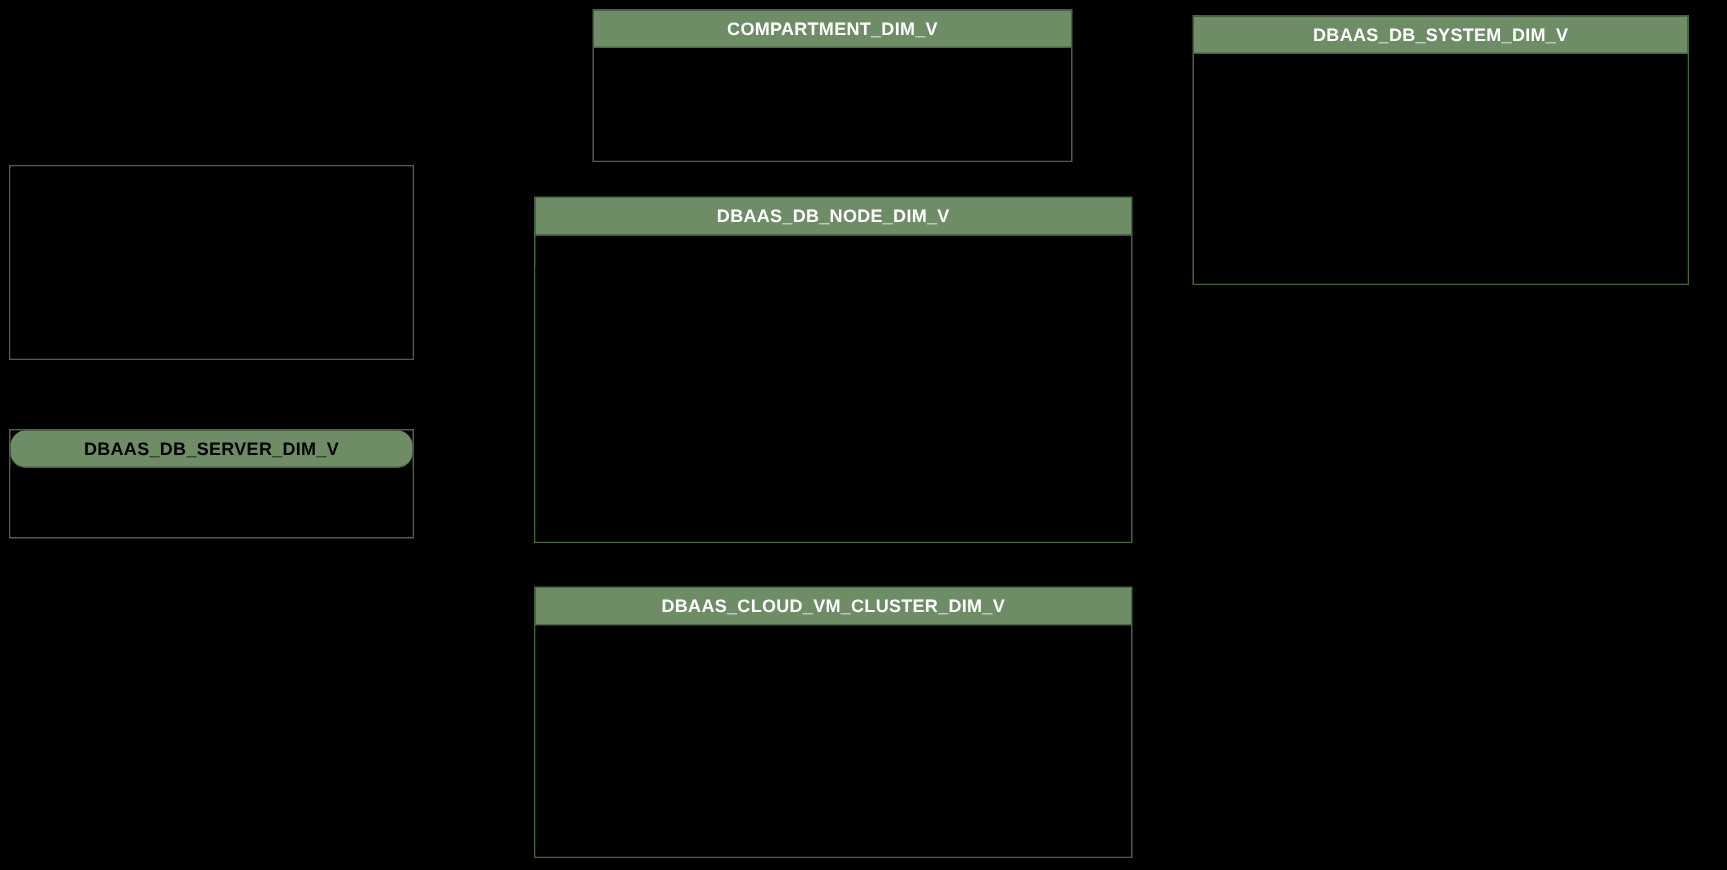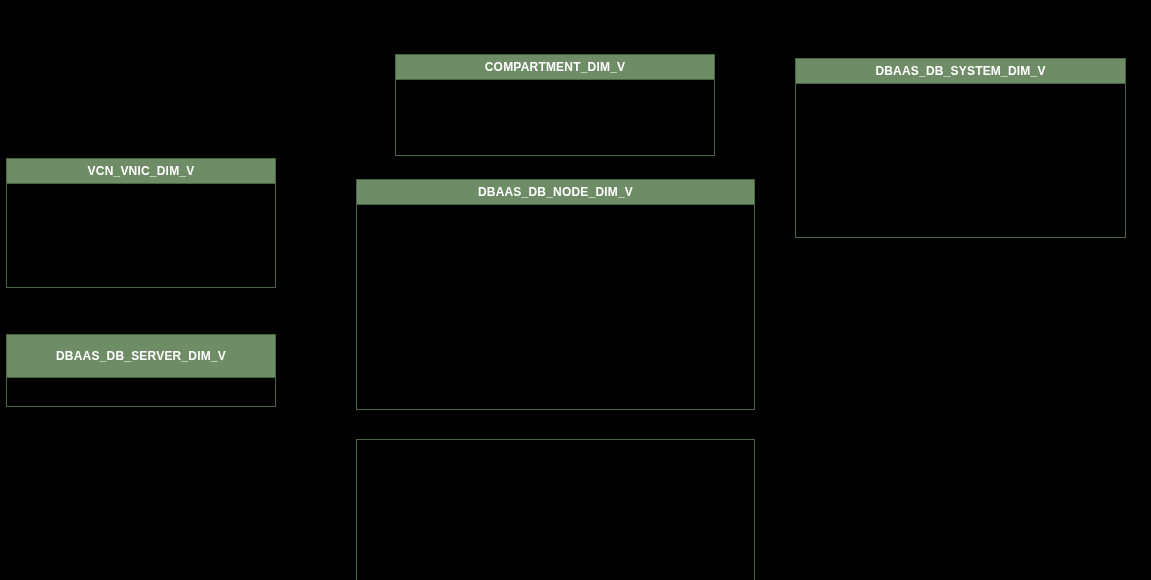--- a/index.html
+++ b/index.html
@@ -16,21 +16,20 @@
     overflow: hidden;
     font-family: "Liberation Sans", sans-serif;
   }
   .entity {
     position: absolute;
     box-sizing: border-box;
     border: 1px solid #4a6340;
     background: #000000;
     display: flex;
     flex-direction: column;
-    margin-top: 48px;
   }
   .entity-header {
     box-sizing: border-box;
     width: 100%;
     background: #6e8c66;
     color: #ffffff;
     font-size: 12px;
     font-weight: bold;
     text-align: center;
     letter-spacing: 0.2px;
@@ -50,35 +49,35 @@
     overflow: hidden;
     padding: 2px 4px;
     box-sizing: border-box;
   }
 </style>
 </head>
 <body>
 
 <div id="canvas" style="background: rgb(0, 0, 0);">
     <div class="entity" style="left: 6px; top: 110px; width: 270px; height: 130px; border-color: rgb(74, 99, 64);">
-      <div class="entity-header" style="height: 25px; background: rgb(110, 140, 102); color: rgb(255, 255, 255); border-bottom-color: rgb(74, 99, 64);">VCN_VNIC_DIM_V</div>
       <div class="entity-body"></div>
     </div>
     <div class="entity" style="left: 6px; top: 286px; width: 270px; height: 73px; border-color: rgb(74, 99, 64);">
-      <div class="entity-header" style="height: 43px; background: rgb(110, 140, 102); color: #ffffff; border-bottom-color: rgb(74, 99, 64);">DBAAS_DB_SERVER_DIM_V</div>
+      <div class="entity-header" style="height: 25px; background: rgb(110, 140, 102); color: #000000; border-bottom-color: rgb(74, 99, 64); border-radius: 10px;">DBAAS_DB_SERVER_DIM_V</div>
       <div class="entity-body"></div>
     </div>
     <div class="entity" style="left: 395px; top: 6px; width: 320px; height: 102px; border-color: rgb(74, 99, 64);">
       <div class="entity-header" style="height: 25px; background: rgb(110, 140, 102); color: rgb(255, 255, 255); border-bottom-color: rgb(74, 99, 64);">COMPARTMENT_DIM_V</div>
       <div class="entity-body"></div>
     </div>
     <div class="entity" style="left: 356px; top: 131px; width: 399px; height: 231px; border-color: rgb(74, 99, 64); gap: 20px;">
       <div class="entity-header" style="height: 25px; background: rgb(110, 140, 102); color: rgb(255, 255, 255); border-bottom-color: rgb(74, 99, 64);">DBAAS_DB_NODE_DIM_V</div>
       <div class="entity-body"></div>
     </div>
     <div class="entity" style="left: 356px; top: 391px; width: 399px; height: 181px; border-color: rgb(74, 99, 64);">
+      <div class="entity-header" style="height: 25px; background: rgb(110, 140, 102); color: rgb(255, 255, 255); border-bottom-color: rgb(74, 99, 64);">DBAAS_CLOUD_VM_CLUSTER_DIM_V</div>
       <div class="entity-body"></div>
     </div>
     <div class="entity" style="left: 795px; top: 10px; width: 331px; height: 180px; border-color: rgb(74, 99, 64); justify-content: space-between;">
       <div class="entity-header" style="height: 25px; background: rgb(110, 140, 102); color: rgb(255, 255, 255); border-bottom-color: rgb(74, 99, 64);">DBAAS_DB_SYSTEM_DIM_V</div>
       <div class="entity-body"></div>
     </div>
   </div>
 
 </body></html>

